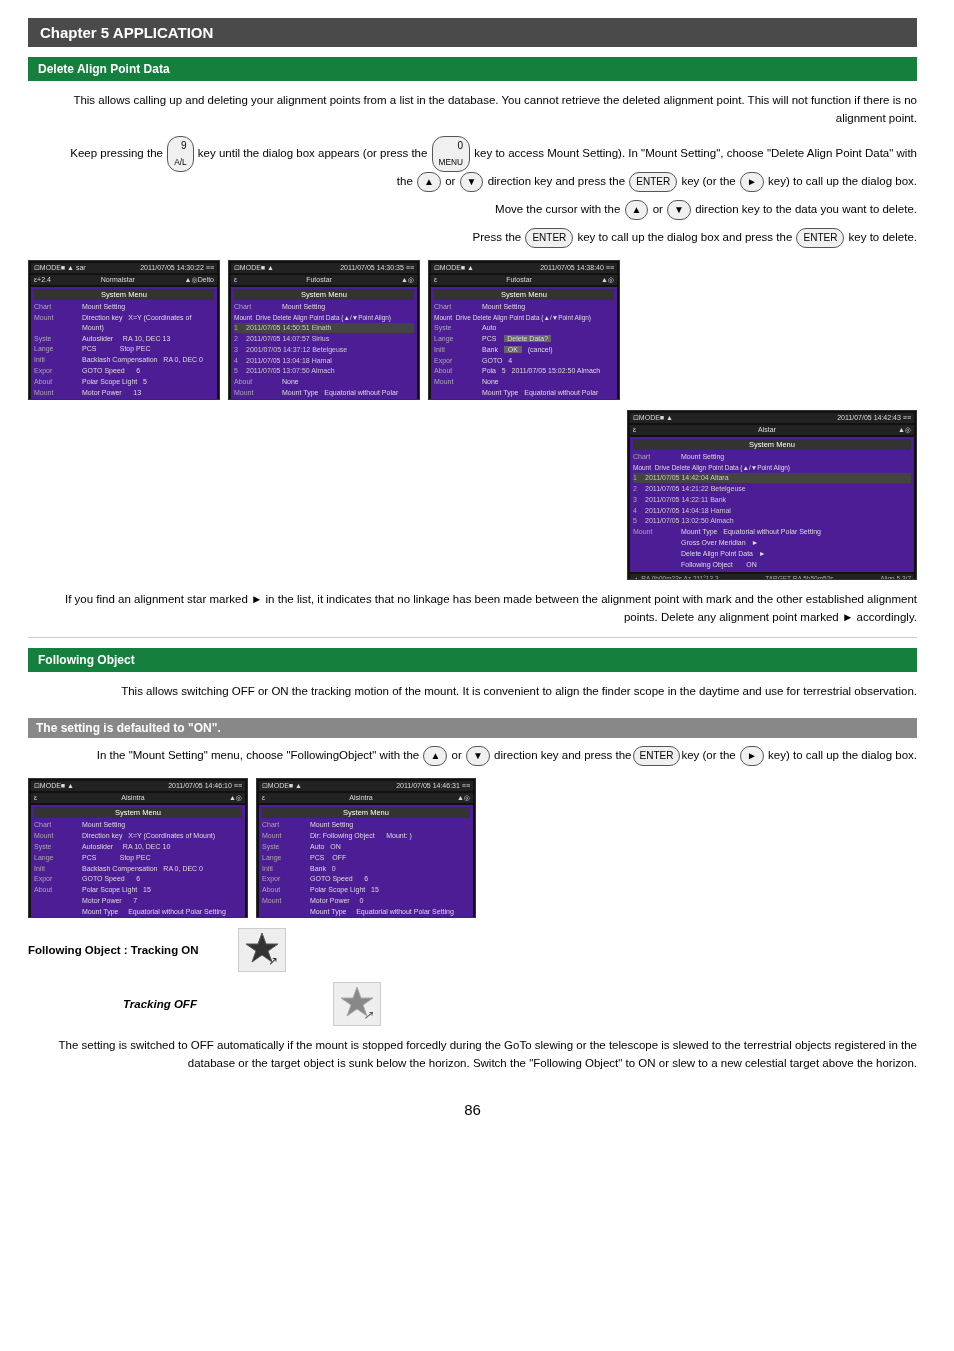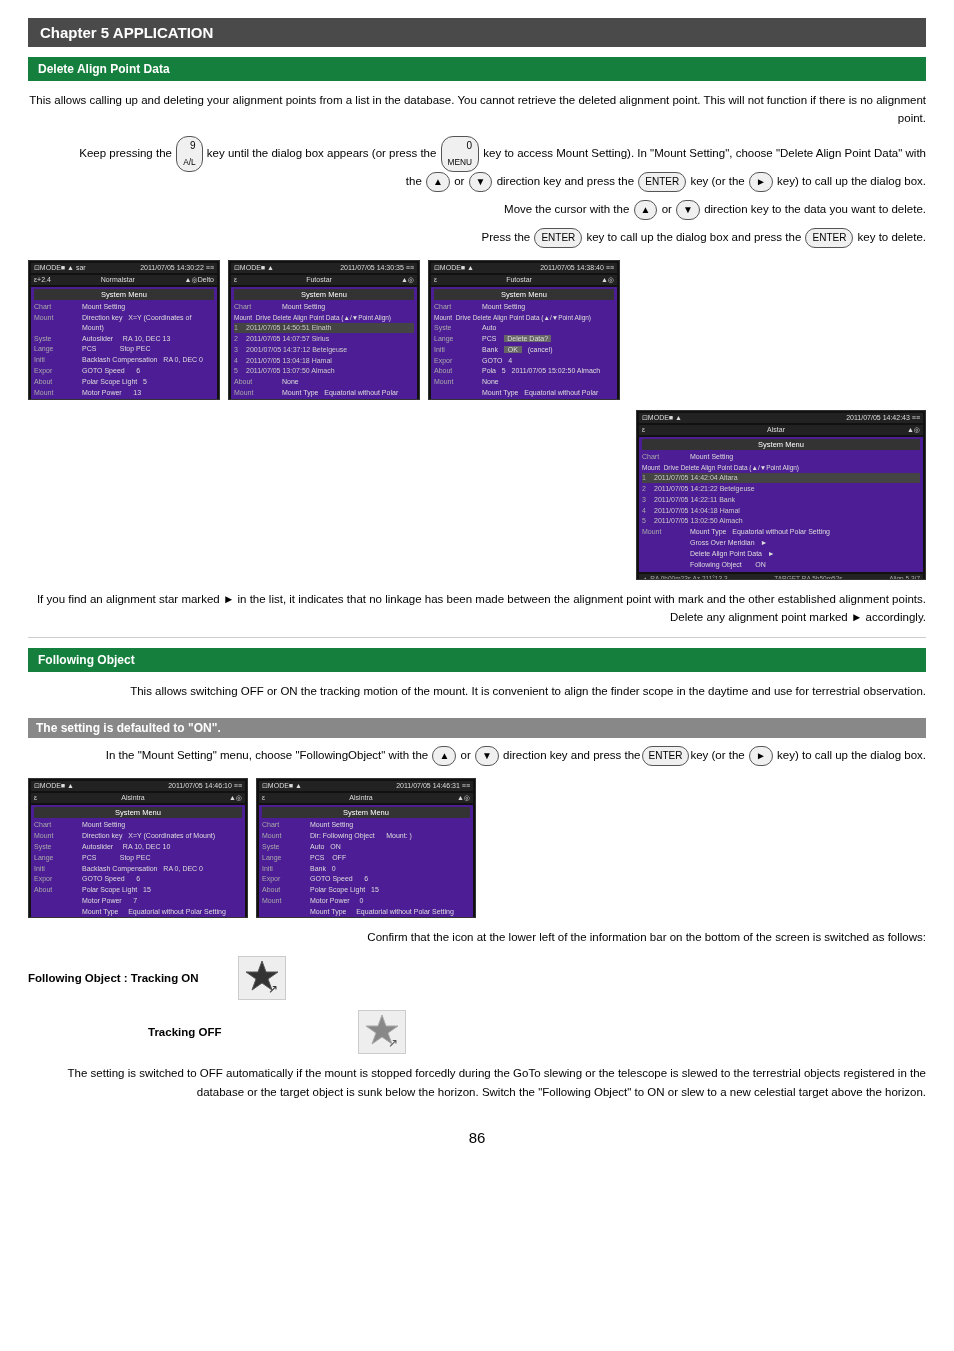--- a/index.html
+++ b/index.html
@@ -5,21 +5,21 @@
     * { box-sizing: border-box; margin: 0; padding: 0; }
     body {
       font-family: Arial, sans-serif;
       font-size: 12px;
       background: #fff;
       color: #000;
       width: 954px;
       min-height: 1351px;
     }
     .page {
-      padding: 18px 28px 28px 28px;
+      padding: 18px 37px 28px 28px;
     }
     .chapter-header {
       background: #4a4a4a;
       color: #fff;
       font-size: 15px;
       font-weight: bold;
       padding: 6px 12px;
       margin-bottom: 10px;
     }
     .section-header {
@@ -547,36 +547,35 @@
         <div class="scr-row">
             <span class="scr-label"></span>
             <span class="scr-value">Gross Over Meridian &nbsp; ►</span>
           </div>
 
       </div>
 
     </div>
   </div>
 
-  <p class="body-text">Confirm that the icon at the lower left of the information bar on the bottom of the screen is switched as follows:</p>
 
   
   <div class="tracking-icon-row">
     <span class="tracking-label">Following Object   : Tracking ON</span>
     <div class="tracking-icon">
 
       <svg width="44" height="40" viewBox="0 0 44 40">
         <polygon points="22,3 26,14 38,14 28,21 32,32 22,25 12,32 16,21 6,14 18,14" fill="#333" stroke="#555" stroke-width="1"></polygon>
         <text x="28" y="35" font-size="12" fill="#333">↗</text>
       </svg>
     </div>
   </div>
 
   
-  <div class="tracking-icon-row" style="margin-left:120px;">
+  <div class="tracking-icon-row" style="margin-left:95px;font-style:italic;">
     <span class="tracking-label">Tracking OFF</span>
     <div class="tracking-icon">
       <svg width="44" height="40" viewBox="0 0 44 40">
         <polygon points="22,3 26,14 38,14 28,21 32,32 22,25 12,32 16,21 6,14 18,14" fill="#888" stroke="#aaa" stroke-width="1"></polygon>
         <text x="28" y="35" font-size="12" fill="#555">↗</text>
       </svg>
     </div>
   </div>
 
   <p class="body-text">The setting is switched to OFF automatically if the mount is stopped forcedly during the GoTo slewing or the telescope is slewed to the terrestrial objects registered in the database or the target object is sunk below the horizon.  Switch the "Following Object" to ON or slew to a new celestial target above the horizon.</p>

